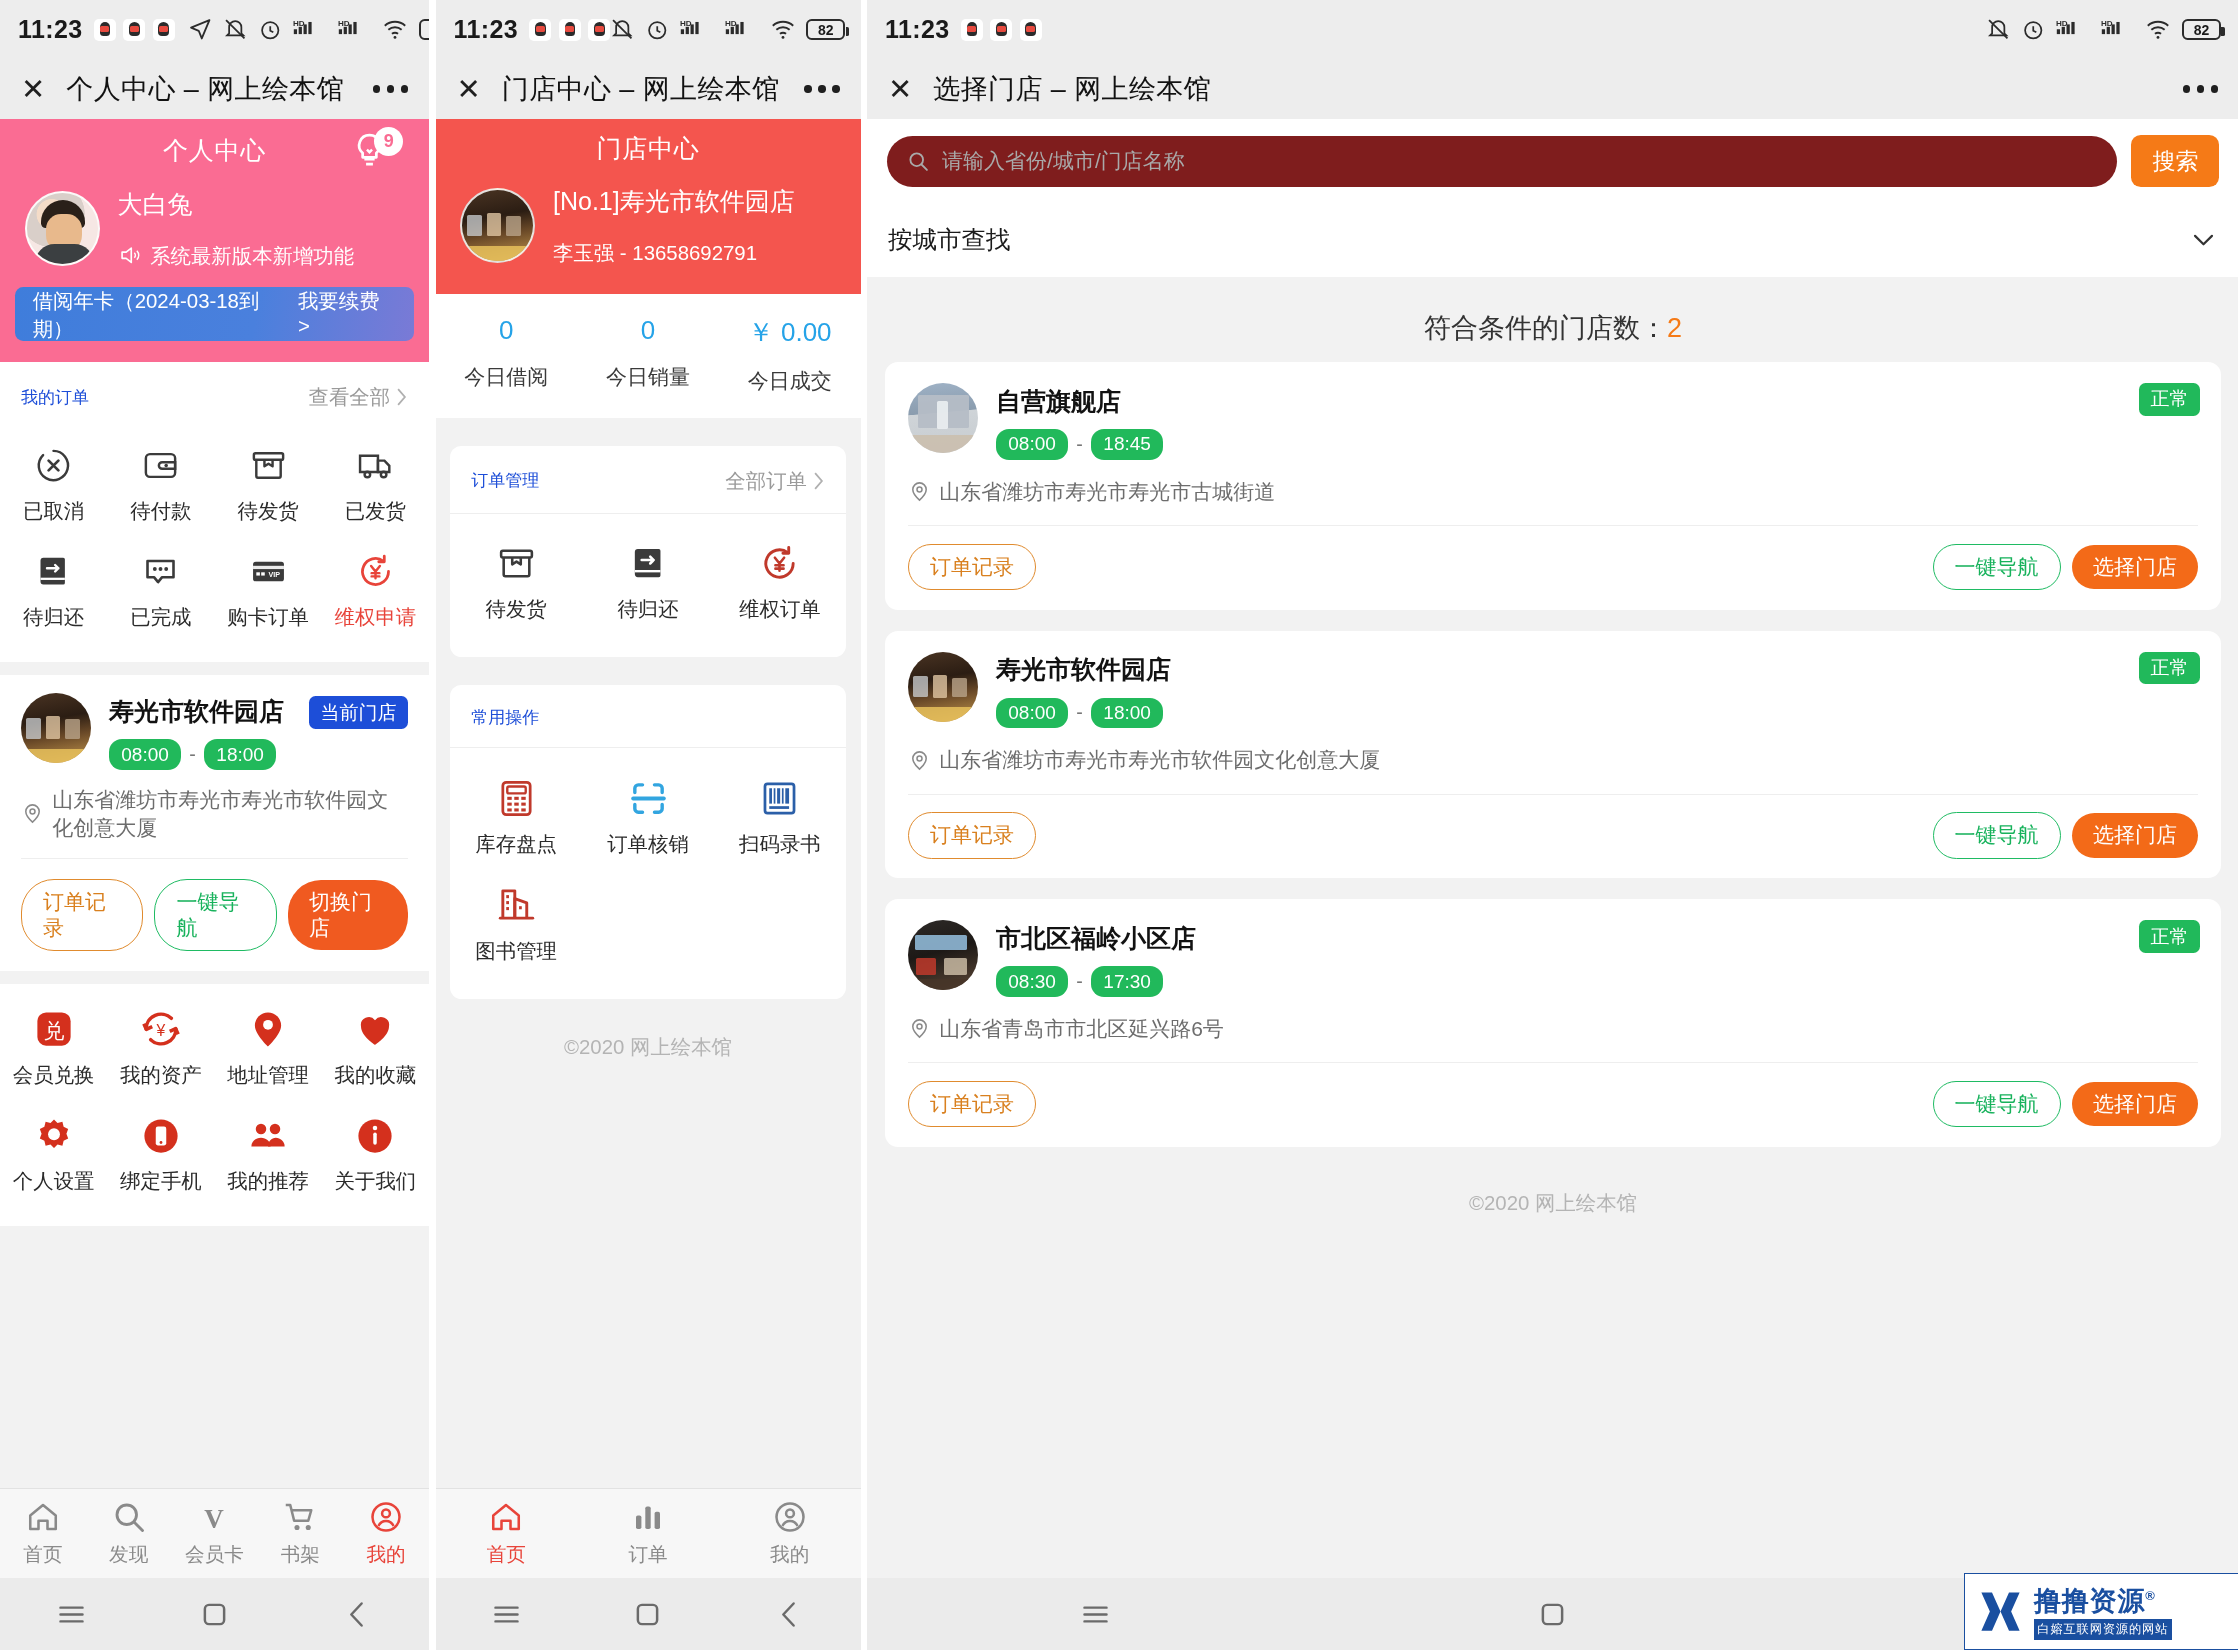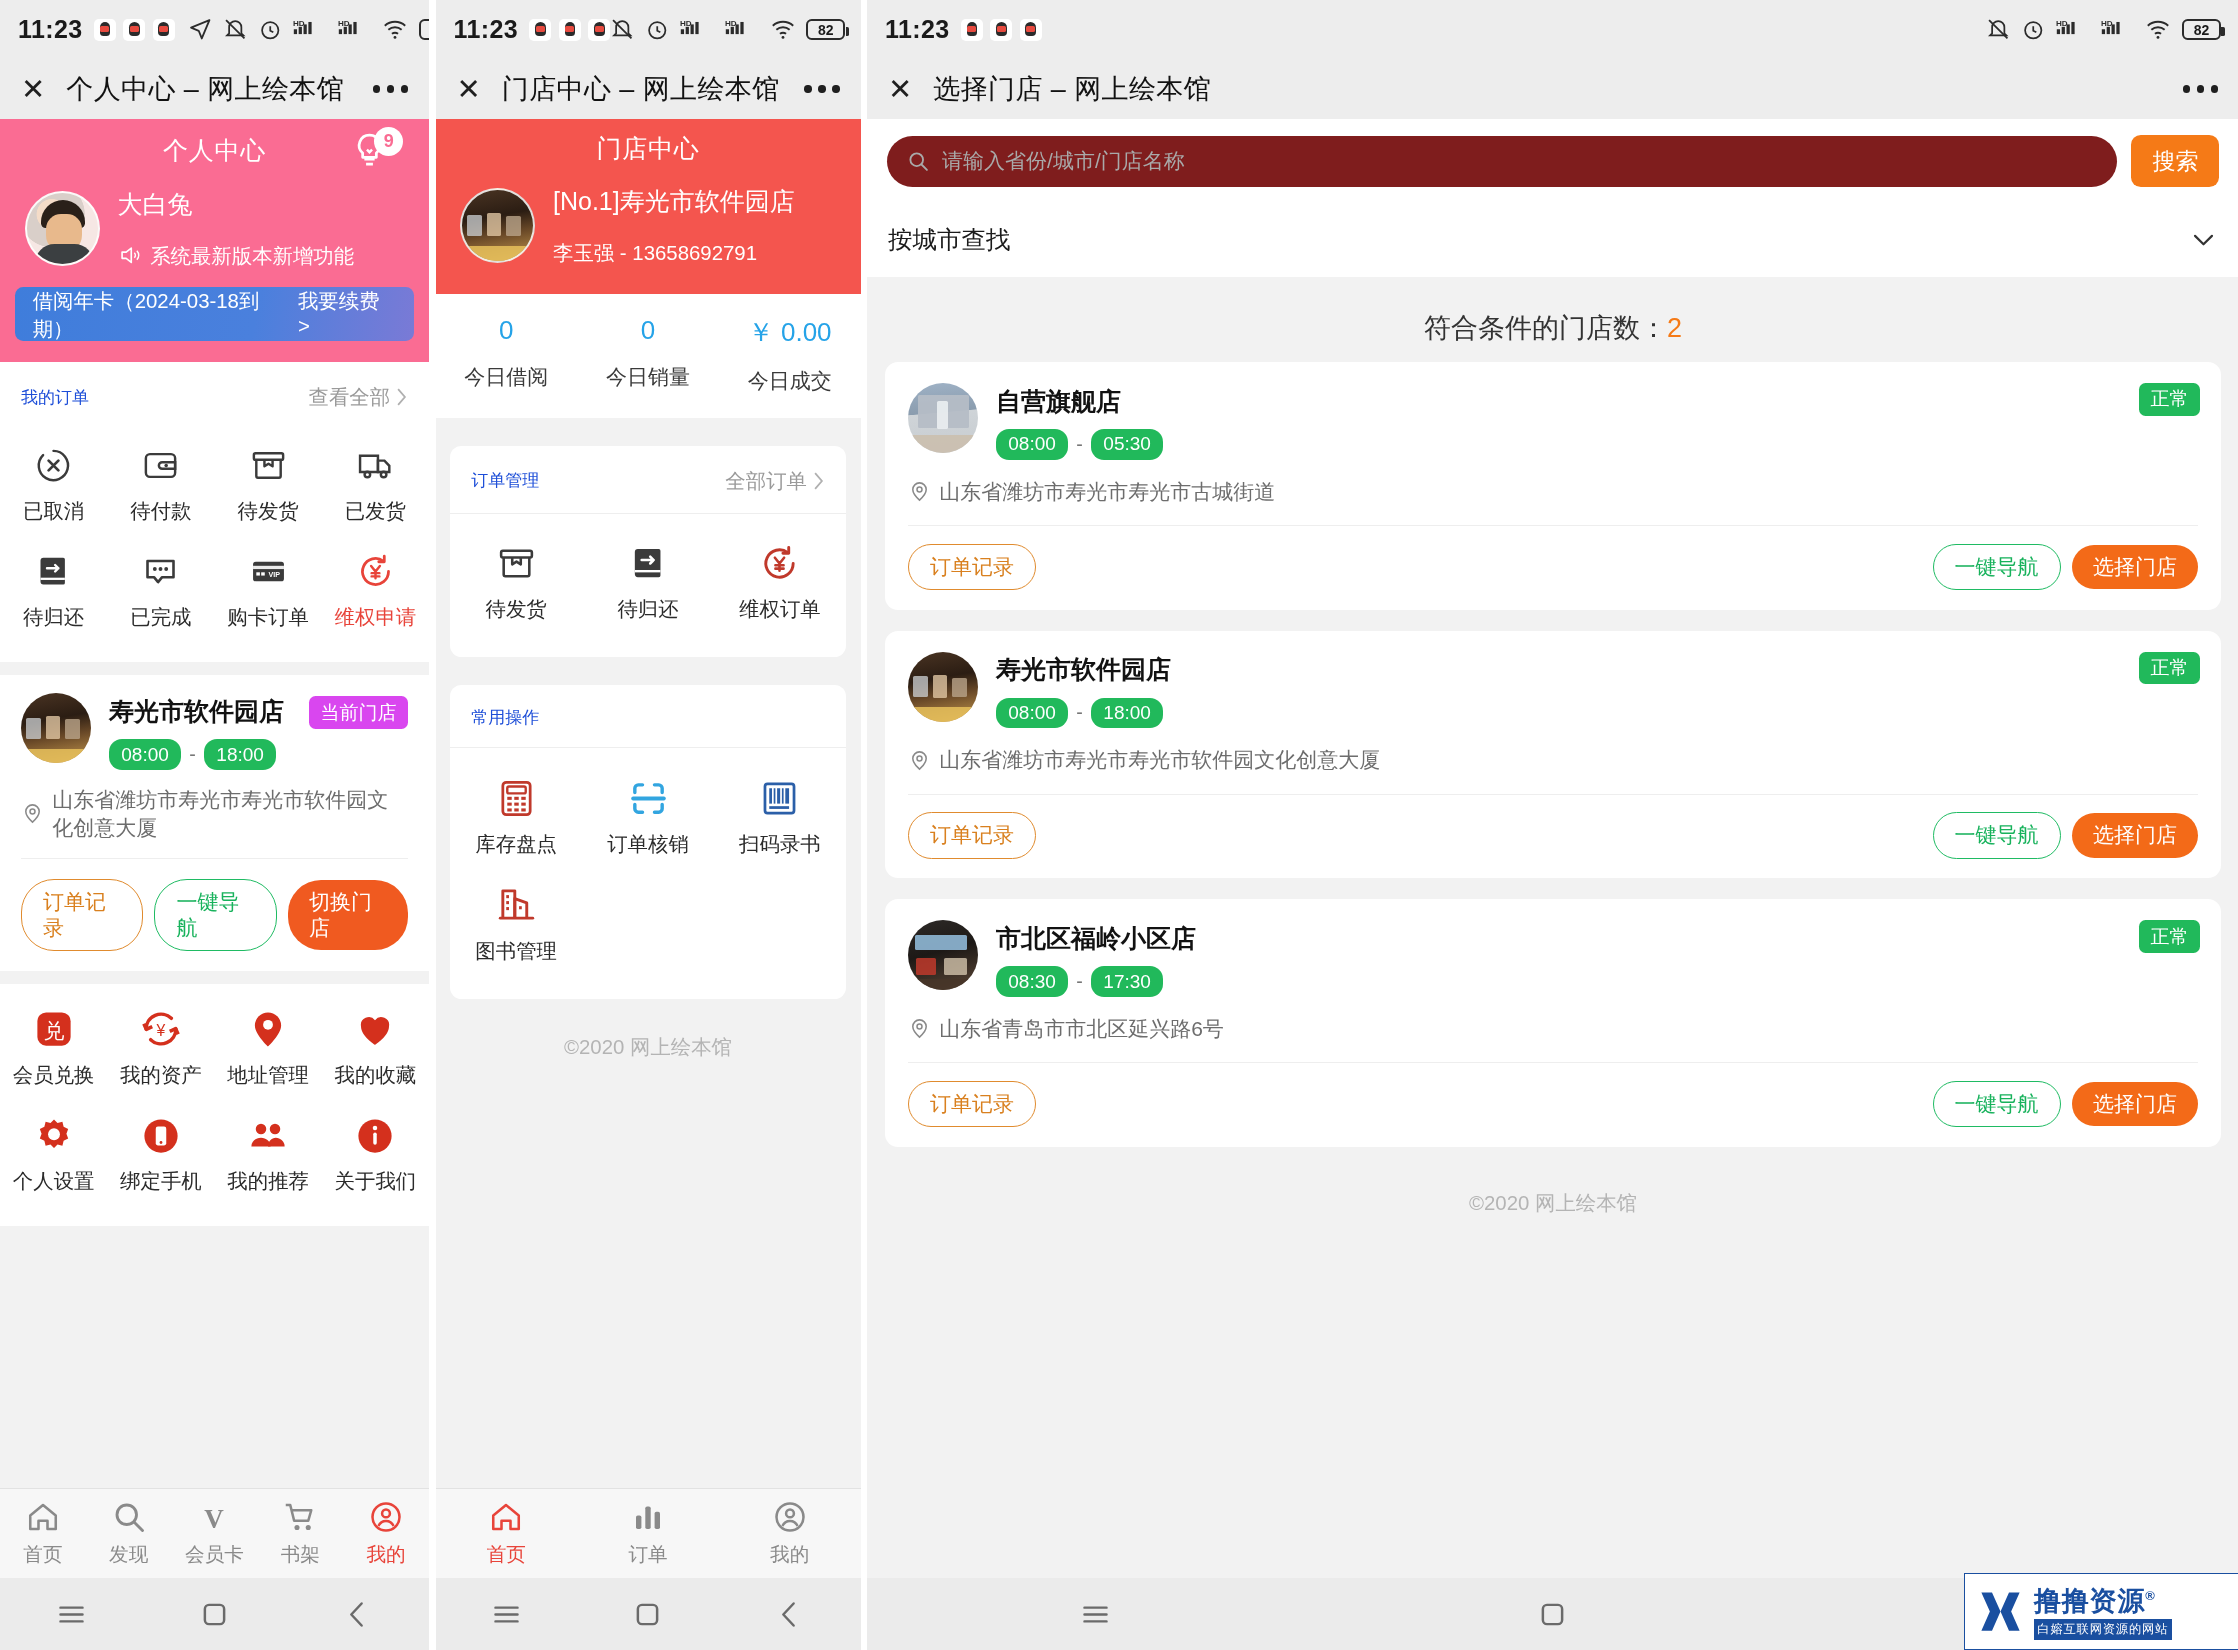--- a/index.html
+++ b/index.html
@@ -146,21 +146,21 @@
 
   .store-info { display:flex; flex-direction:column; gap:11.4px; padding-top:1.6px;}
   .store-name { font-size:25px; font-weight:700; color:#121212;}
   .hours { display:flex; align-items:center; gap:8.2px;}
   .pill { background:#21b95b; color:#fff; font-size:19px; border-radius:13px; padding:3.3px 12.3px; line-height:1.25;}
   .dash { color:#777; font-size:19.6px;}
   .badge-status {
     position:absolute; right:21px; top:21px; background:#21b95b; color:#fff;
     font-size:19px; border-radius:6.5px; padding:3.3px 11.4px;
   }
-  .badge-status.cur { background:#d946ef;padding-left:12px; }
+  .badge-status.cur { background:#1d4ed8;padding-left:12px; }
   .addr { display:flex; align-items:center; gap:8.2px; font-size:21px; color:#6d6d6d; padding: 16.3px 0 16.3px 0;}
   .divider { height:0.8px; background:#eee; }
   .btn-row { display:flex; align-items:center; padding: 19.6px 0 19.6px 0; gap:11.4px;}
   .btn {
     border-radius:33px; font-size:21px; padding: 9px 21px; line-height:1.25;
     display:inline-flex; align-items:center; justify-content:center;
   }
   .btn-orange-o { border:1.6px solid #e08b2e; color:#d9801f; background:#fff;}
   .btn-green-o  { border:1.6px solid #1fbb63; color:#18b25c; background:#fff; margin-left:auto;}
   .btn-orange-f { background:#f36a18; color:#fff; }
@@ -981,21 +981,21 @@
         <span class="store-thumb flag">
             <i class="b1"></i>
             <i class="b2"></i>
             <i class="y"></i>
           </span>
         <span class="store-info">
           <span class="store-name">自营旗舰店</span>
           <span class="hours">
             <span class="pill">08:00</span>
             <span class="dash">-</span>
-            <span class="pill">05:30</span>
+            <span class="pill">18:45</span>
           </span>
         </span>
       </div>
       <div class="addr">
         <span>
             <svg width="23" height="23" viewBox="0 0 24 24">
               <path d="M12 21s7-6.2 7-11a7 7 0 1 0-14 0c0 4.8 7 11 7 11z" fill="none" stroke="#8a8a8a" stroke-width="1.6"></path>
               <circle cx="12" cy="10" r="2.6" fill="none" stroke="#8a8a8a" stroke-width="1.6"></circle>
             </svg>
           </span>

